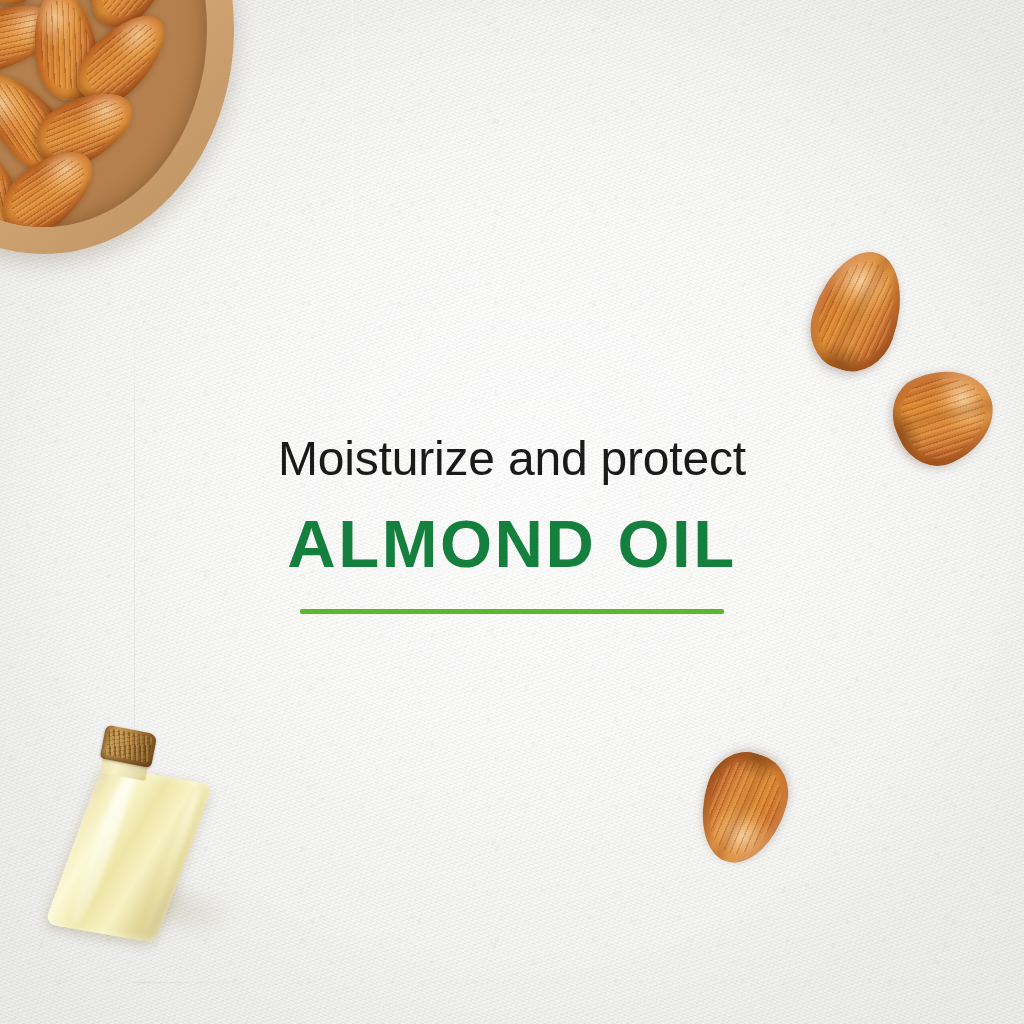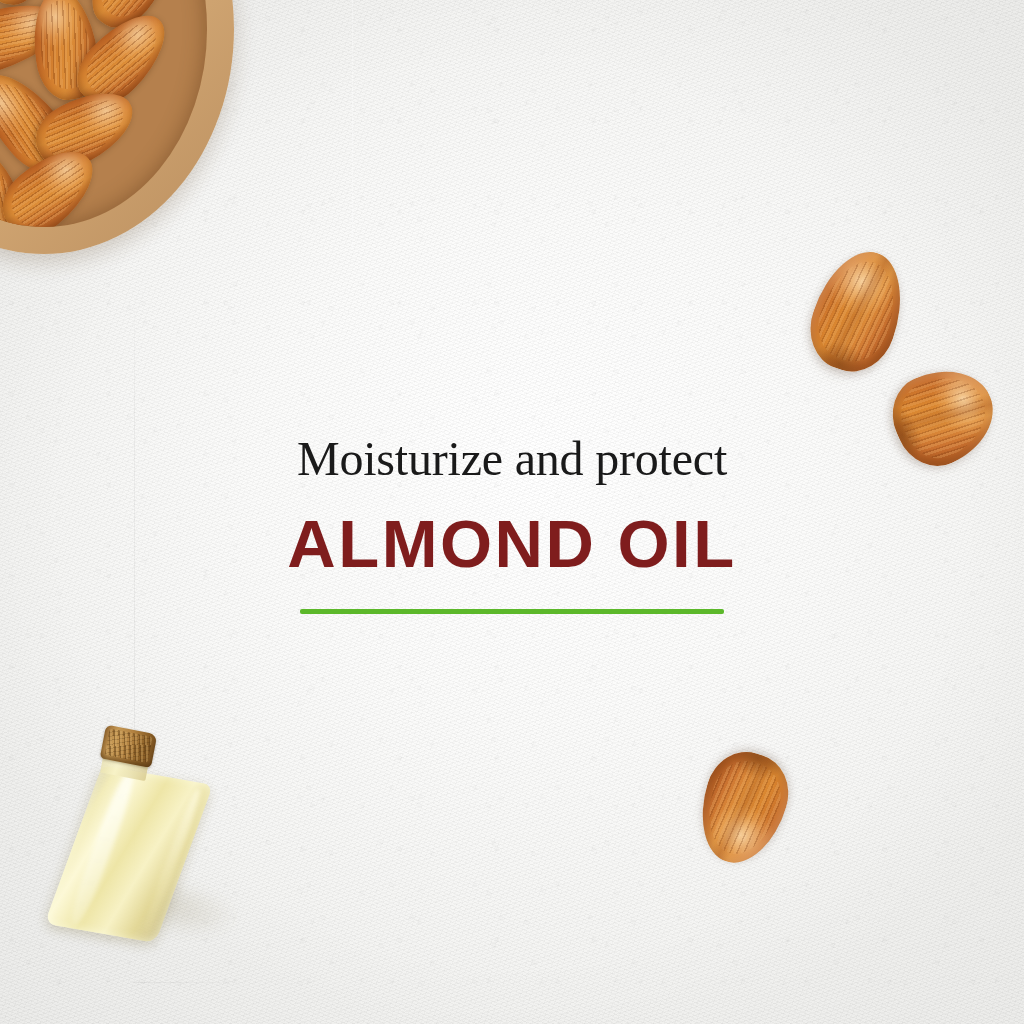--- a/index.html
+++ b/index.html
@@ -86,26 +86,26 @@
     text-align: center;
     z-index: 30;
   }
   .head-line {
     display: block;
     color: #1a1a1a;
     font-size: 48px;
     line-height: 58px;
     font-weight: 400;
     letter-spacing: -0.2px;
-    font-family: Liberation Serif, serif;
+    font-family: Liberation Sans, sans-serif;
   }
   .brand-word {
     display: block;
     margin-top: 20px;
-    color: #7f1d1d;
+    color: #15803d;
     font-size: 67px;
     line-height: 72px;
     font-weight: 700;
     letter-spacing: 2.5px;
     font-family: "Liberation Sans", sans-serif;
   }
   .rule {
     margin: 29px auto 0 auto;
     width: 424px;
     height: 5px;

